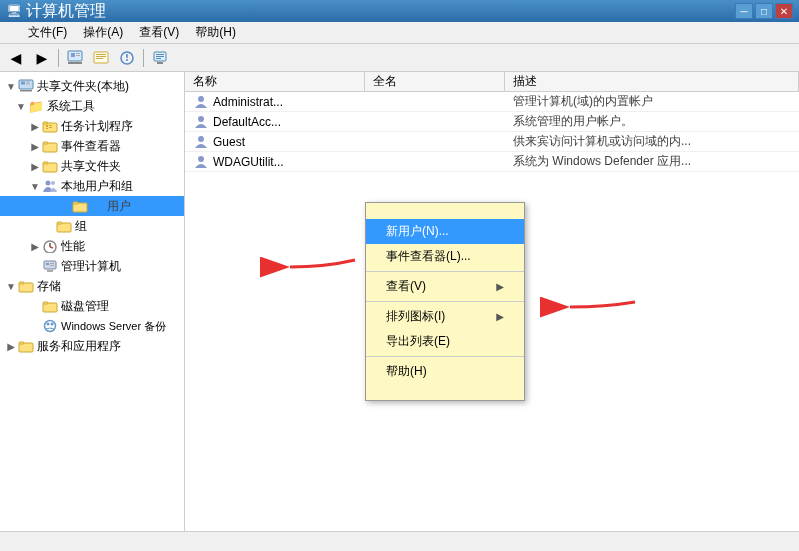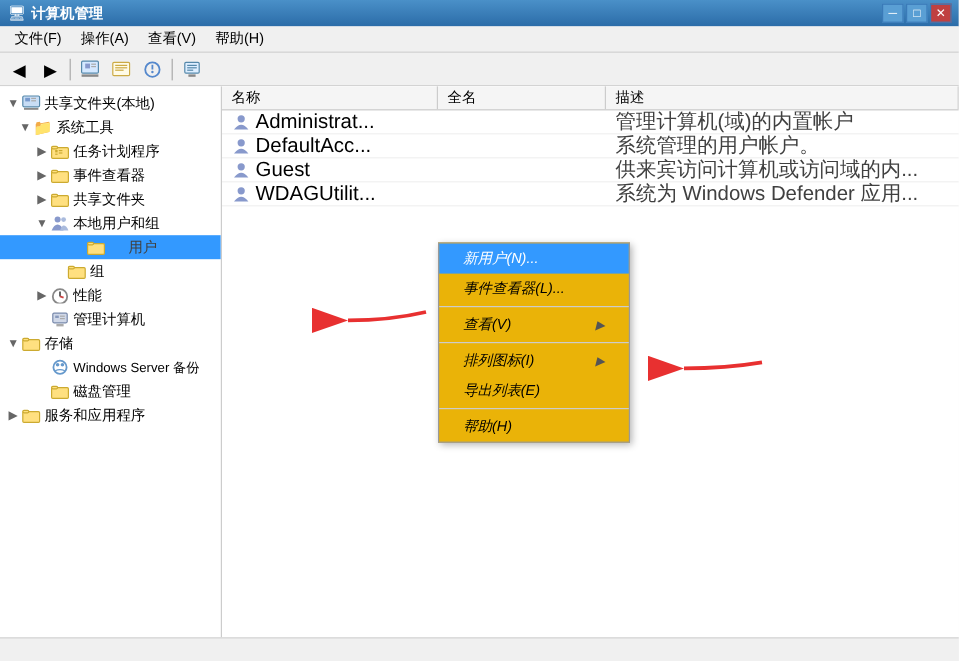--- a/index.html
+++ b/index.html
@@ -24,22 +24,22 @@
     .title-bar-icon {
       width: 16px;
       height: 16px;
       margin-right: 4px;
       display: inline-flex;
       align-items: center;
       justify-content: center;
     }
     .title-bar-text {
       flex: 1;
-      font-size: 12px;
-      font-weight: bold;
+      font-size: 16px;
+      font-weight: normal;
     }
     .title-bar-buttons {
       display: flex;
       gap: 2px;
     }
     .title-btn {
       width: 18px;
       height: 16px;
       background: #5a9fd4;
       border: 1px solid #3a7ab8;
@@ -50,21 +50,21 @@
       align-items: center;
       justify-content: center;
     }
 
     
     .menu-bar {
       background: #f0f0f0;
       height: 22px;
       display: flex;
       align-items: center;
-      padding: 0 4px;
+      padding: 0 20px;
       border-bottom: 1px solid #ccc;
     }
     .menu-item {
       padding: 2px 8px;
       cursor: pointer;
       font-size: 12px;
     }
 
     
     .toolbar {
@@ -163,21 +163,21 @@
     }
     .right-col-name { width: 180px; }
     .right-col-fullname { width: 140px; }
     .right-col-desc { flex: 1; }
 
     .user-row {
       display: flex;
       align-items: center;
       height: 20px;
       border-bottom: 1px solid #f0f0f0;
-      font-size: 17px;
+      font-size: 12px;
     }
     .user-cell {
       padding: 0 8px;
       display: flex;
       align-items: center;
       height: 100%;
     }
     .user-cell-name { width: 180px; }
     .user-cell-fullname { width: 140px; }
     .user-cell-desc { flex: 1; color: #404040; }
@@ -200,27 +200,26 @@
       padding: 0 6px;
       font-size: 11px;
       color: #444;
     }
 
     
     .context-menu {
       position: absolute;
       top: 130px;
       left: 180px;
-      background: #eab308;
+      background: #fef9c3;
       border: 1px solid #999;
       box-shadow: 2px 2px 6px rgba(0,0,0,0.3);
       min-width: 160px;
       z-index: 100;
-      padding: 0 0;
-      font-style: italic;
+      padding: 16px 0;
     }
     .ctx-item {
       padding: 4px 20px;
       cursor: pointer;
       font-size: 12px;
       display: flex;
       align-items: center;
       justify-content: space-between;
       color: #000;
     }
@@ -451,38 +450,38 @@
             <rect x="1" y="3" width="5" height="2" rx="1" fill="#ffe080" stroke="#ccaa30" stroke-width="1"></rect>
           </svg>
       </span>
       <span>存储</span>
     </div>
 
     <div class="tree-item indent-2">
       <span class="expander"> </span>
       <span class="icon">
         <svg width="16" height="14" viewBox="0 0 16 14">
+            <rect x="1" y="4" width="14" height="9" rx="1" fill="#ffe080" stroke="#ccaa30" stroke-width="1"></rect>
+            <rect x="1" y="3" width="5" height="2" rx="1" fill="#ffe080" stroke="#ccaa30" stroke-width="1"></rect>
+          </svg>
+      </span>
+      <span>磁盘管理</span>
+    </div>
+
+    <div class="tree-item indent-2">
+      <span class="expander"> </span>
+      <span class="icon">
+        <svg width="16" height="14" viewBox="0 0 16 14">
             <circle cx="8" cy="7" r="5.5" fill="none" stroke="#6699cc" stroke-width="1.5"></circle>
             <circle cx="6" cy="5" r="1.5" fill="#6699cc"></circle>
             <circle cx="10" cy="5" r="1.5" fill="#6699cc"></circle>
             <path d="M4 10 Q8 8 12 10" stroke="#6699cc" stroke-width="1" fill="none"></path>
           </svg>
       </span>
       <span style="font-size:11px;">Windows Server 备份</span>
-    </div>
-
-    <div class="tree-item indent-2">
-      <span class="expander"> </span>
-      <span class="icon">
-        <svg width="16" height="14" viewBox="0 0 16 14">
-            <rect x="1" y="4" width="14" height="9" rx="1" fill="#ffe080" stroke="#ccaa30" stroke-width="1"></rect>
-            <rect x="1" y="3" width="5" height="2" rx="1" fill="#ffe080" stroke="#ccaa30" stroke-width="1"></rect>
-          </svg>
-      </span>
-      <span>磁盘管理</span>
     </div>
 
     <div class="tree-item" style="padding-left:4px;">
       <span class="expander">▶</span>
       <span class="icon">
         <svg width="16" height="14" viewBox="0 0 16 14">
             <rect x="1" y="4" width="14" height="9" rx="1" fill="#ffe080" stroke="#ccaa30" stroke-width="1"></rect>
             <rect x="1" y="3" width="5" height="2" rx="1" fill="#ffe080" stroke="#ccaa30" stroke-width="1"></rect>
           </svg>
       </span>

